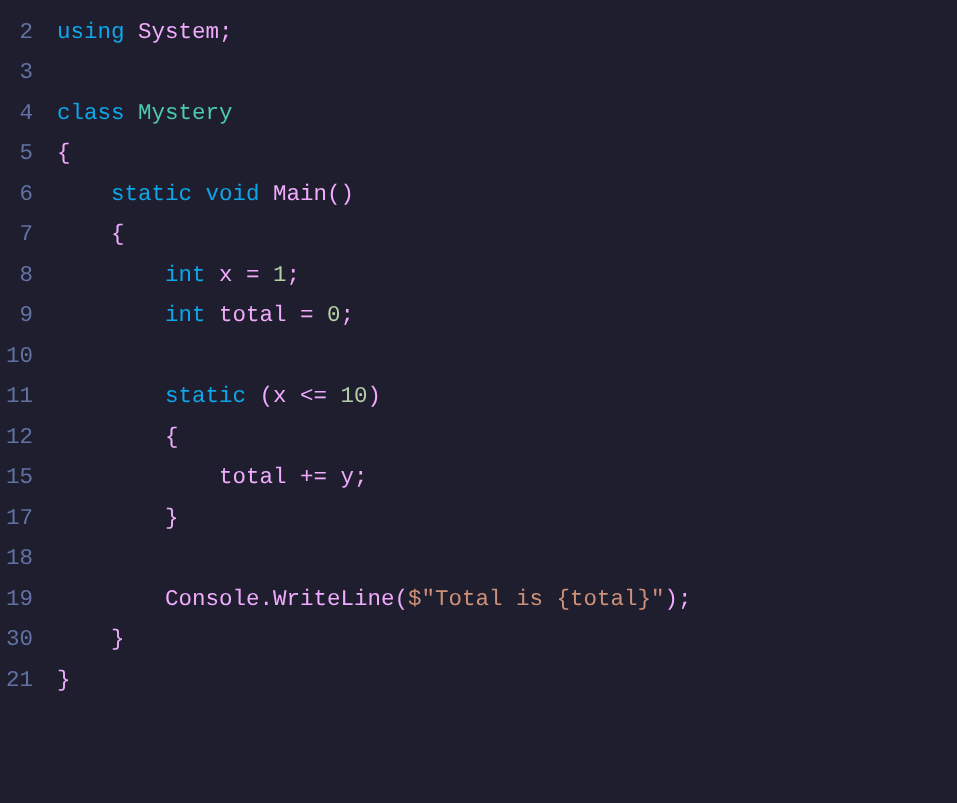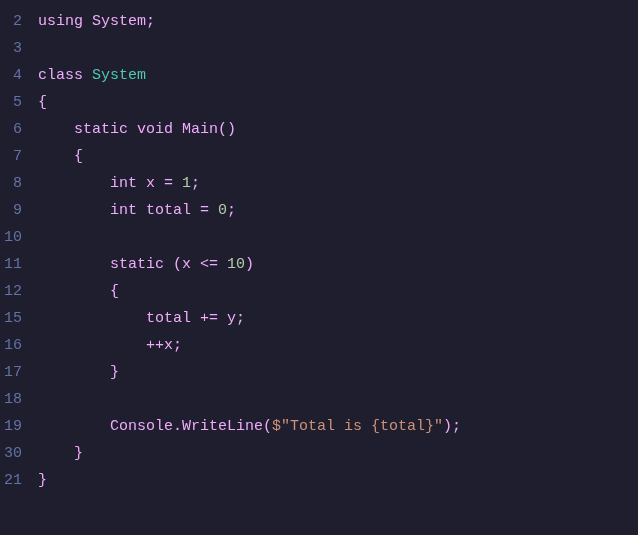--- a/index.html
+++ b/index.html
@@ -38,21 +38,21 @@
       user-select: none;
       font-weight: normal;
     }
 
     .code-content {
       flex: 1;
       white-space: pre;
     }
 
     .kw-blue {
-      color: #f0abfc;
+      color: #0ea5e9;
       text-align: center;
     }
 
     .num {
       color: #b5cea8;
     }
 
     .str {
       color: #ce9178;
     }
@@ -72,21 +72,21 @@
 <div class="code-line">
       <span class="line-number">2</span>
       <span class="code-content"><span class="kw-blue">using </span><span class="plain">System;</span></span>
     </div>
     <div class="code-line">
       <span class="line-number">3</span>
       <span class="code-content"> </span>
     </div>
     <div class="code-line">
       <span class="line-number">4</span>
-      <span class="code-content"><span class="kw-blue">class </span><span class="class-name">System</span></span>
+      <span class="code-content"><span class="kw-blue">class </span><span class="class-name">Mystery</span></span>
     </div>
     <div class="code-line">
       <span class="line-number">5</span>
       <span class="code-content"><span class="plain">{</span></span>
     </div>
     <div class="code-line">
       <span class="line-number">6</span>
       <span class="code-content"><span class="plain">    </span><span class="kw-blue">static </span><span class="kw-blue">void </span><span class="plain">Main()</span></span>
     </div>
     <div class="code-line">
@@ -111,24 +111,20 @@
     </div>
     <div class="code-line">
       <span class="line-number">12</span>
       <span class="code-content"><span class="plain">        {</span></span>
     </div>
     <div class="code-line">
       <span class="line-number">15</span>
       <span class="code-content"><span class="plain">            total += y;</span></span>
     </div>
     <div class="code-line">
-      <span class="line-number">16</span>
-      <span class="code-content"><span class="plain">            ++x;</span></span>
-    </div>
-    <div class="code-line">
       <span class="line-number">17</span>
       <span class="code-content"><span class="plain">        }</span></span>
     </div>
     <div class="code-line">
       <span class="line-number">18</span>
       <span class="code-content"> </span>
     </div>
     <div class="code-line">
       <span class="line-number">19</span>
       <span class="code-content"><span class="plain">        Console.WriteLine(</span><span class="str">$"Total is {total}"</span><span class="plain">);</span></span>

